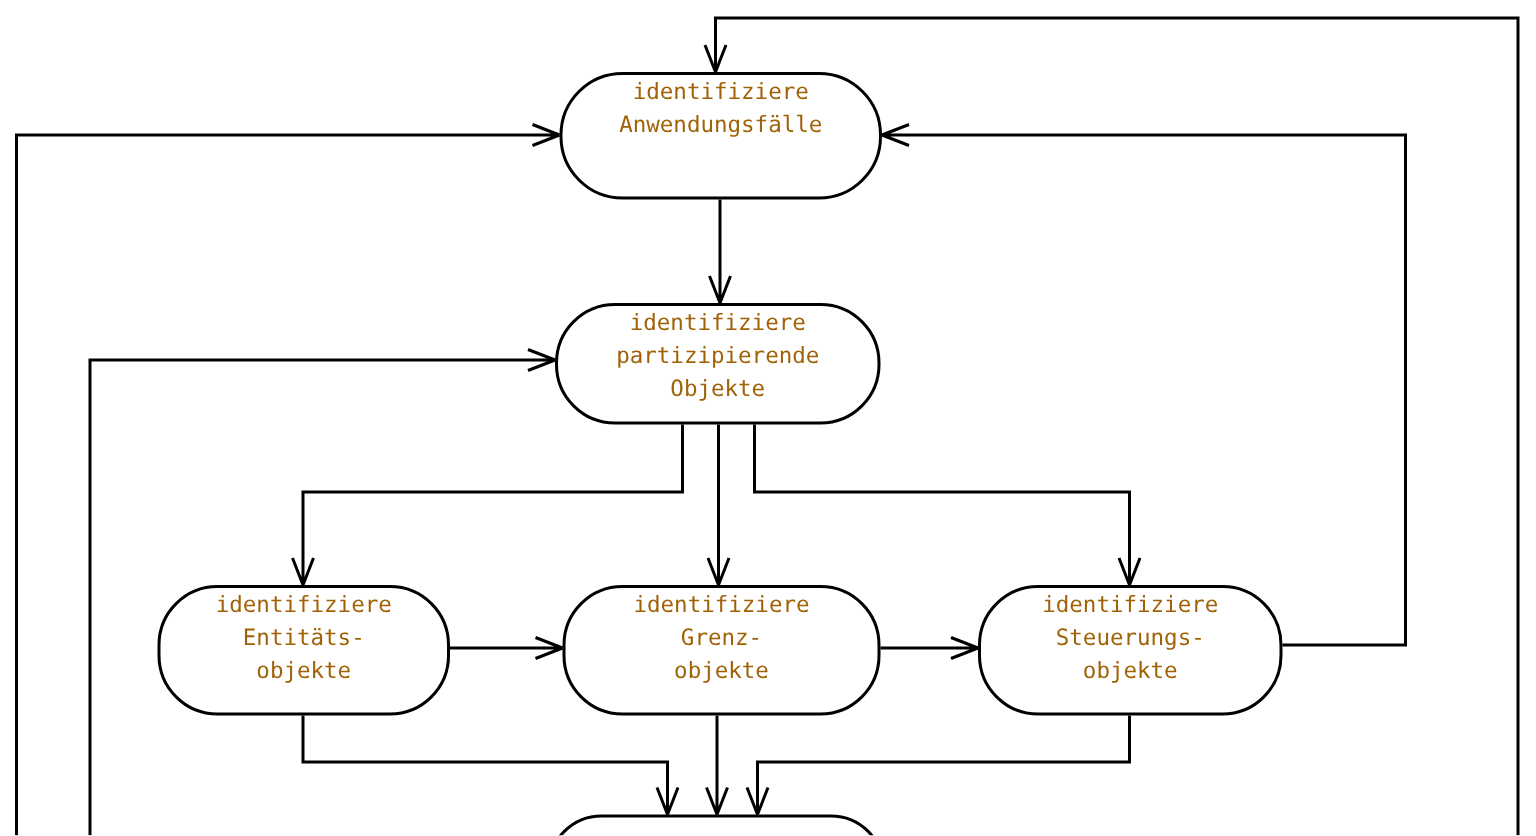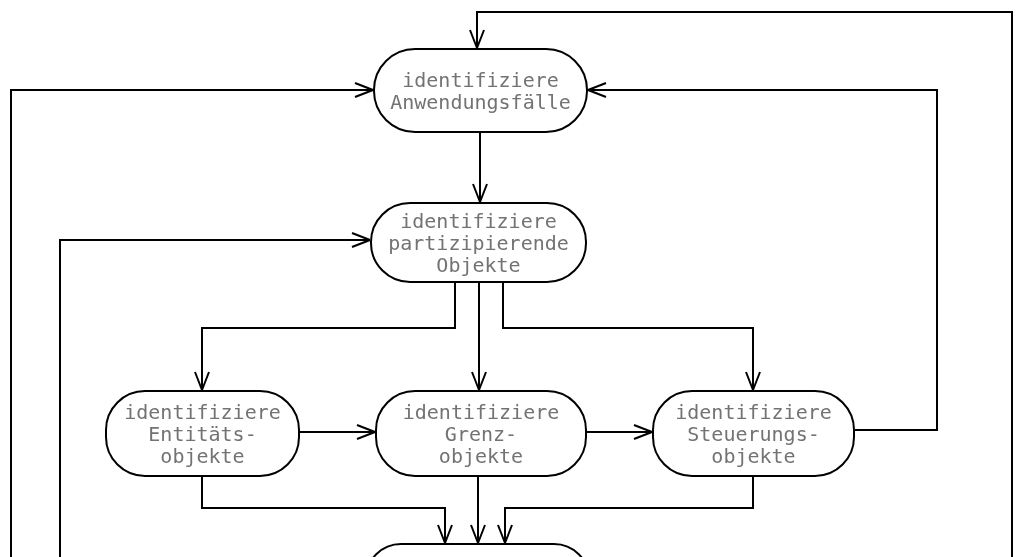--- a/index.html
+++ b/index.html
@@ -26,25 +26,25 @@
     fill: none;
     stroke: #000000;
     stroke-width: 2;
   }
   .node {
     position: absolute;
     box-sizing: border-box;
     border: 2px solid #000000;
     background: #ffffff;
     display: flex;
-    align-items: center;
+    align-items: flex-start;
     justify-content: center;
     text-align: center;
-    color: #737373;
-    font-size: 20px;
+    color: #a16207;
+    font-size: 15px;
     line-height: 22px;
     white-space: pre-line;
   }
   .node-anwendungsfaelle  { left: 373px; top: 48px;  width: 215px; height: 85px; border-radius: 42px; }
   .node-partizipierende   { left: 370px; top: 202px; width: 217px; height: 81px; border-radius: 40px; }
   .node-entitaets         { left: 105px; top: 390px; width: 195px; height: 87px; border-radius: 40px; }
   .node-grenz             { left: 375px; top: 390px; width: 212px; height: 87px; border-radius: 40px; }
   .node-steuerungs        { left: 652px; top: 390px; width: 203px; height: 87px; border-radius: 40px; }
   .node-bottom            { left: 365px; top: 543px; width: 225px; height: 72px; border-radius: 36px; }
 </style>

